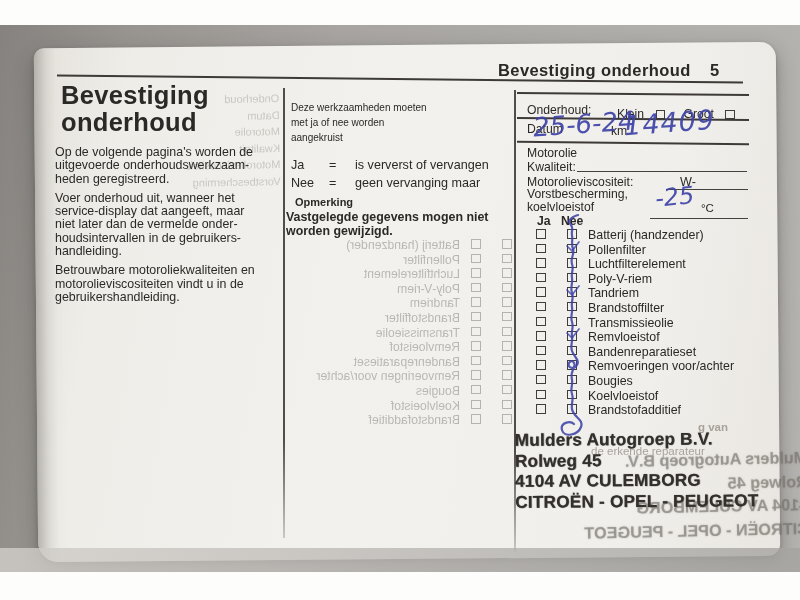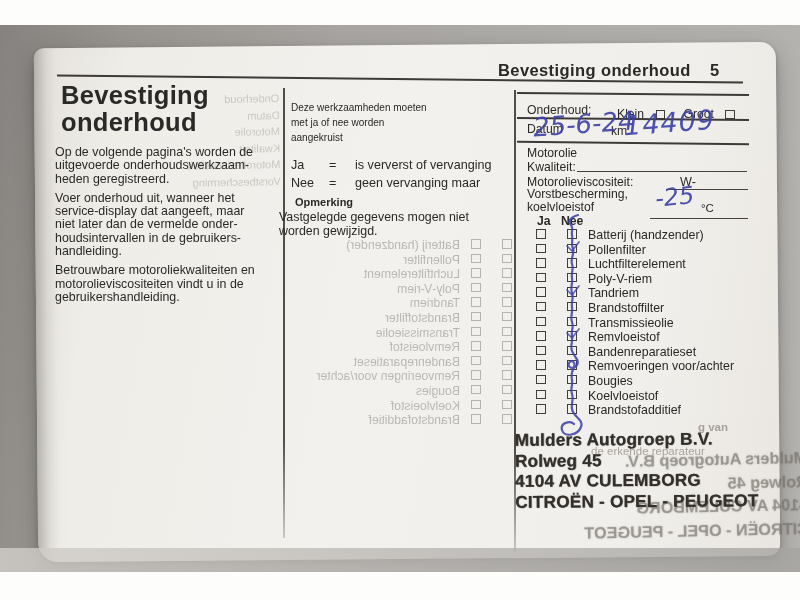--- a/index.html
+++ b/index.html
@@ -132,30 +132,30 @@
     <div class="divider" style="left:514px;top:65px;height:462px;"></div>
 
     <div class="abs mid-heading printed" style="left:291px;top:75px;">Deze werkzaamheden moeten
 met ja of nee worden
 aangekruist</div>
     <div class="abs" style="left:291px;top:131px;width:218px;">
 
     <div class="legend-row printed">
         <span class="legend-term">Ja</span>
         <span class="legend-eq">=</span>
-        <span class="legend-def">is ververst of vervanging</span>
+        <span class="legend-def">is ververst of vervangen</span>
       </div>
         <div class="legend-row printed">
         <span class="legend-term">Nee</span>
         <span class="legend-eq">=</span>
         <span class="legend-def">geen vervanging maar</span>
       </div>
       </div>
     <div class="abs note-title printed" style="left:295px;top:171px;">Opmerking</div>
-    <div class="abs note-text printed" style="left:279px;top:186px;">Vastgelegde gegevens mogen niet
+    <div class="abs note-text printed" style="left:286px;top:186px;font-weight:bold;">Vastgelegde gegevens mogen niet
 worden gewijzigd.</div>
 
     <div class="abs m-list mirror" style="left:286px;top:213px;width:226px;">
 
     <div class="chk-row">
         <span class="cb cb-ja"></span>
         <span class="cb cb-nee"></span>
         <span class="chk-label">Batterij (handzender)</span>
       </div>
         <div class="chk-row">

